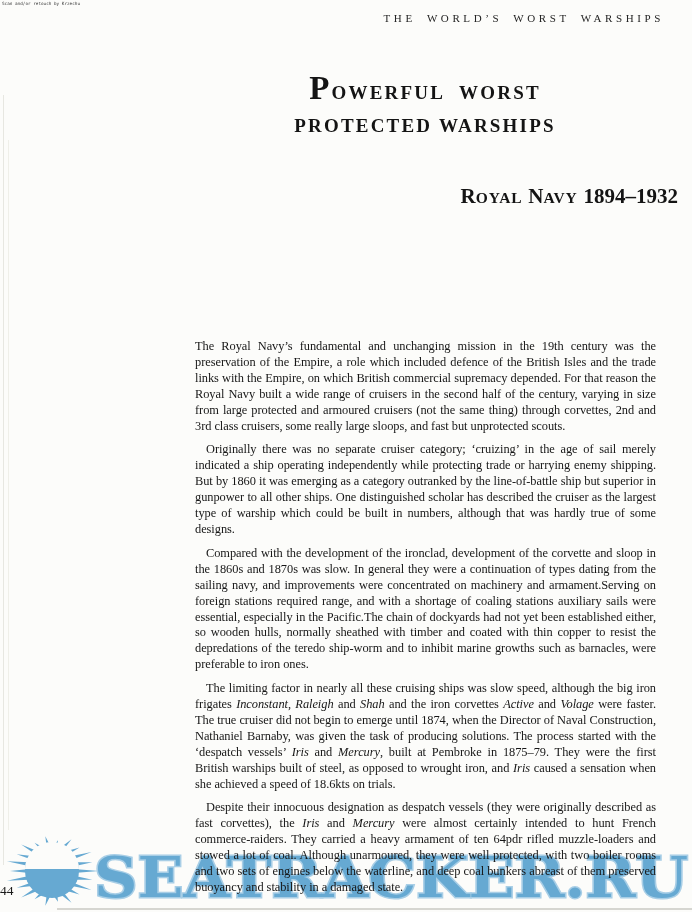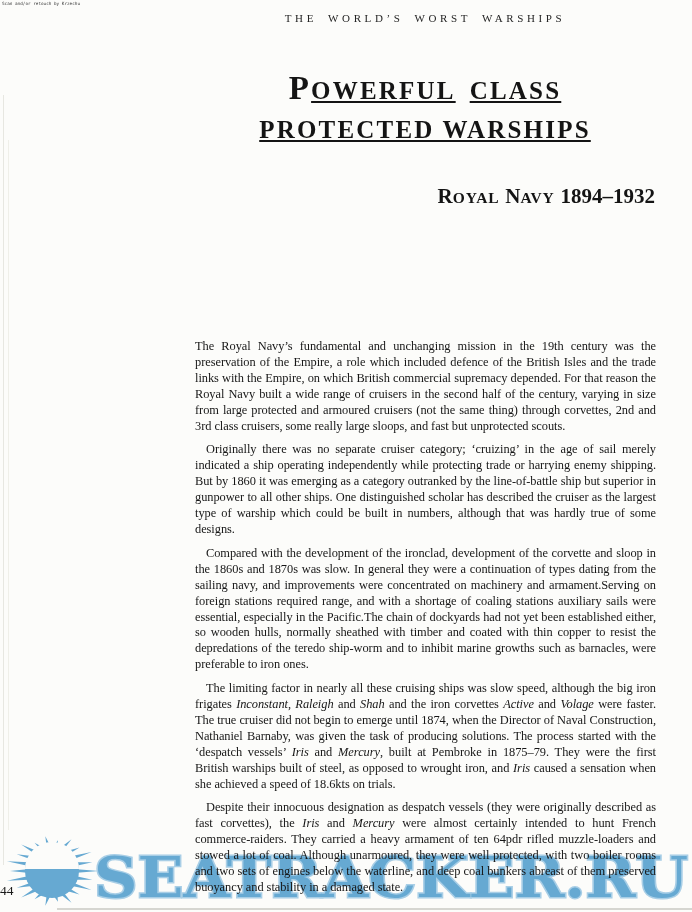--- a/index.html
+++ b/index.html
@@ -14,33 +14,33 @@
   .streak.s2{left:8px;top:140px;height:690px;background:#efefe9;}
   .scan-edge{position:absolute;left:57px;top:908px;width:635px;height:2px;background:#c9c9c3;opacity:.75;}
 
   .scan-credit{
     position:absolute;left:2px;top:1px;
     font:6px/1.1 "DejaVu Sans Mono", monospace;color:#3a3a3a;
     transform:scale(.72);transform-origin:0 0;white-space:nowrap;
   }
 
   .running-head{
-    position:absolute;left:186px;top:12px;width:478px;text-align:center;
+    position:absolute;left:186px;top:12px;width:478px;text-align:right;
     font-size:11px;letter-spacing:3.6px;word-spacing:5px;color:#242424;
   }
 
   .title-block{position:absolute;left:106px;top:66px;width:638px;text-align:center;color:#141414;}
   .title-line{font-weight:bold;letter-spacing:2.2px;line-height:1.35;}
   .title-line .t-big{font-size:33px;}
-  .title-line .t-caps{font-size:25px;text-decoration:underline;}
+  .title-line .t-caps{font-size:19px;}
   .title-line .t-gap{display:inline-block;width:14px;}
   .title-line2{margin-top:2px;}
 
   .subtitle{
-    position:absolute;left:178px;top:184px;width:477px;text-align:right;
+    position:absolute;left:201px;top:184px;width:477px;text-align:right;
     font-weight:bold;color:#141414;white-space:nowrap;
   }
   .subtitle .s-big{font-size:21px;}
   .subtitle .s-small{font-size:15.5px;letter-spacing:.8px;}
   .subtitle .s-gap{display:inline-block;width:6px;}
 
   .body-text{
     position:absolute;left:187px;top:331px;width:477px;z-index:3;
     font-size:12.4px;line-height:15.9px;text-align:justify;
     letter-spacing:-0.05px;color:#161616;
@@ -64,21 +64,21 @@
 
   <div class="streak s1"></div>
   <div class="streak s2"></div>
 
   <div class="scan-credit">Scan and/or retouch by Krzechu</div>
 
   <div class="running-head">THE WORLD’S WORST WARSHIPS</div>
 
   <div class="title-block">
     <div class="title-line title-line1">
-      <span class="t-big">P</span><span class="t-caps">OWERFUL</span><span class="t-gap"></span><span class="t-caps">CLASS</span>
+      <span class="t-big">P</span><span class="t-caps">OWERFUL</span><span class="t-gap"></span><span class="t-caps">WORST</span>
     </div>
     <div class="title-line title-line2 t-caps">
       <span class="t-caps">PROTECTED WARSHIPS</span>
     </div>
   </div>
 
   <div class="subtitle">
     <span class="s-big">R</span><span class="s-small">OYAL</span><span class="s-gap"></span><span class="s-big">N</span><span class="s-small">AVY</span><span class="s-gap"></span><span class="s-big">1894–1932</span>
   </div>
 

